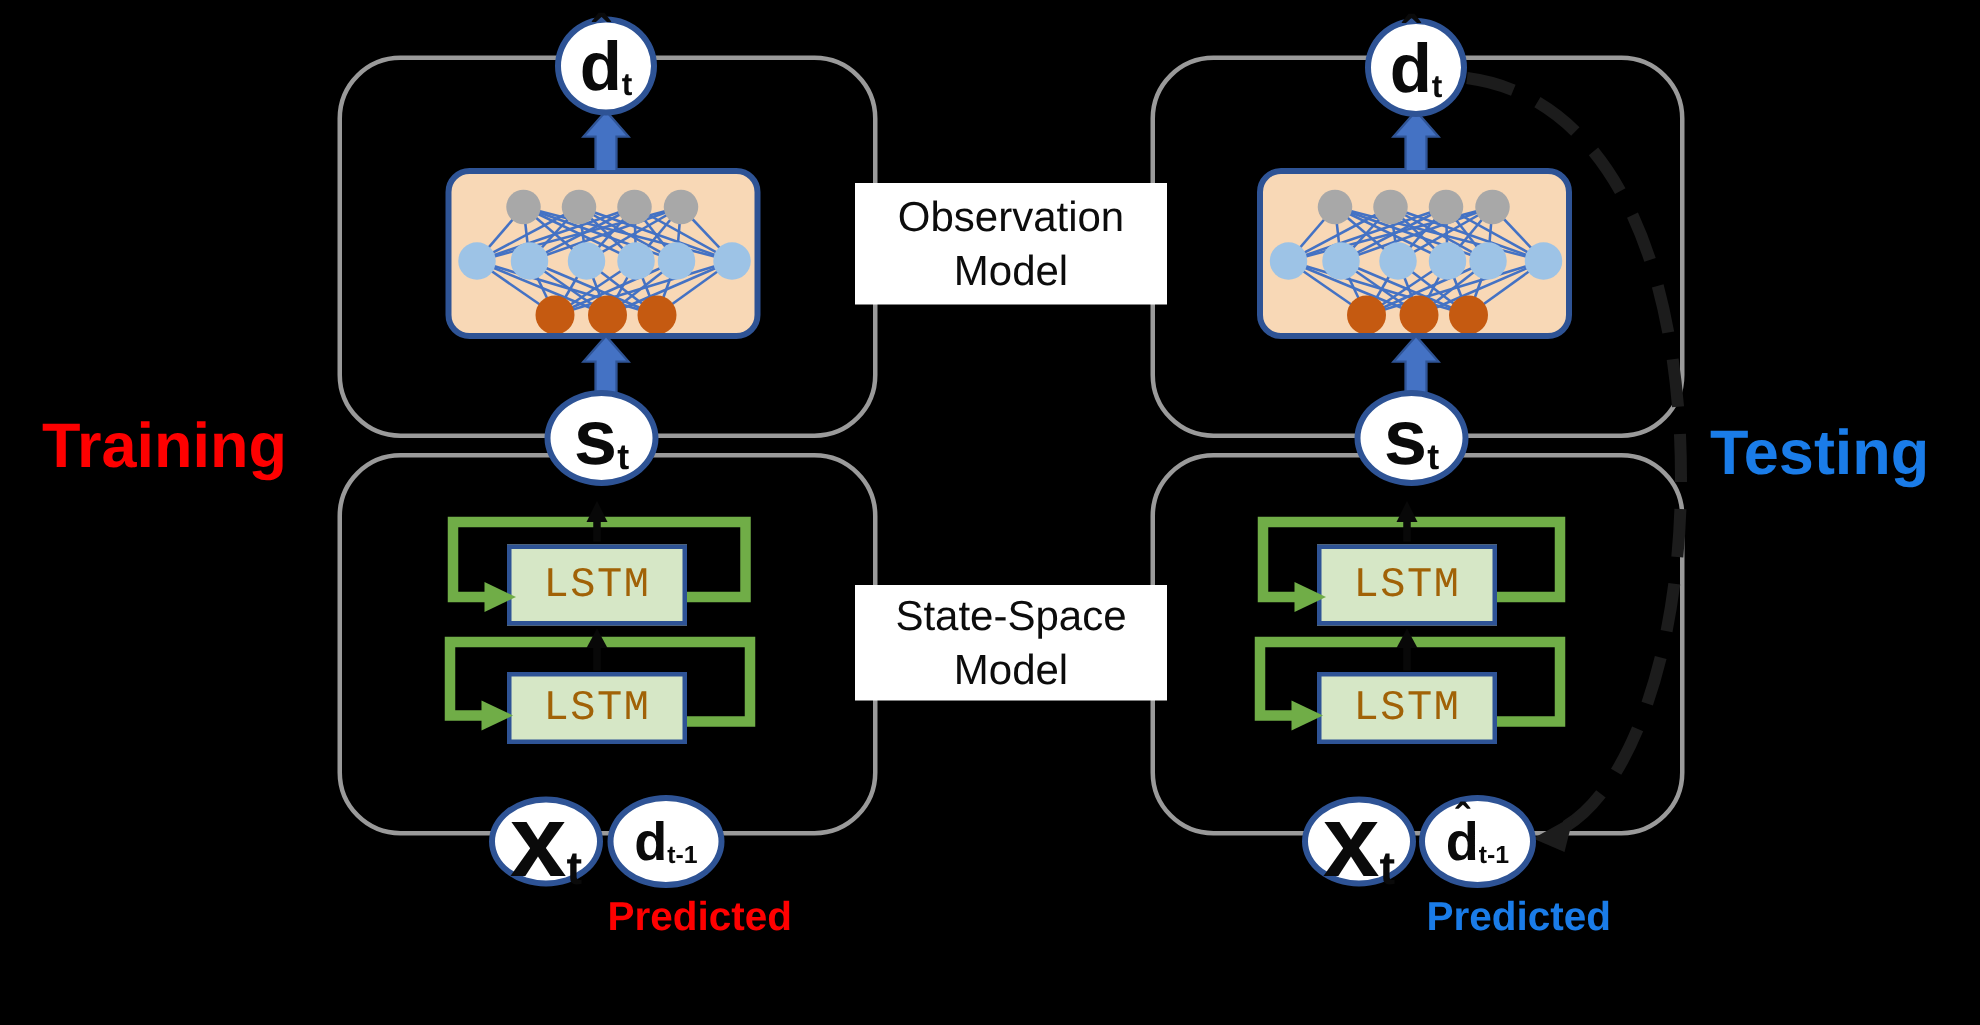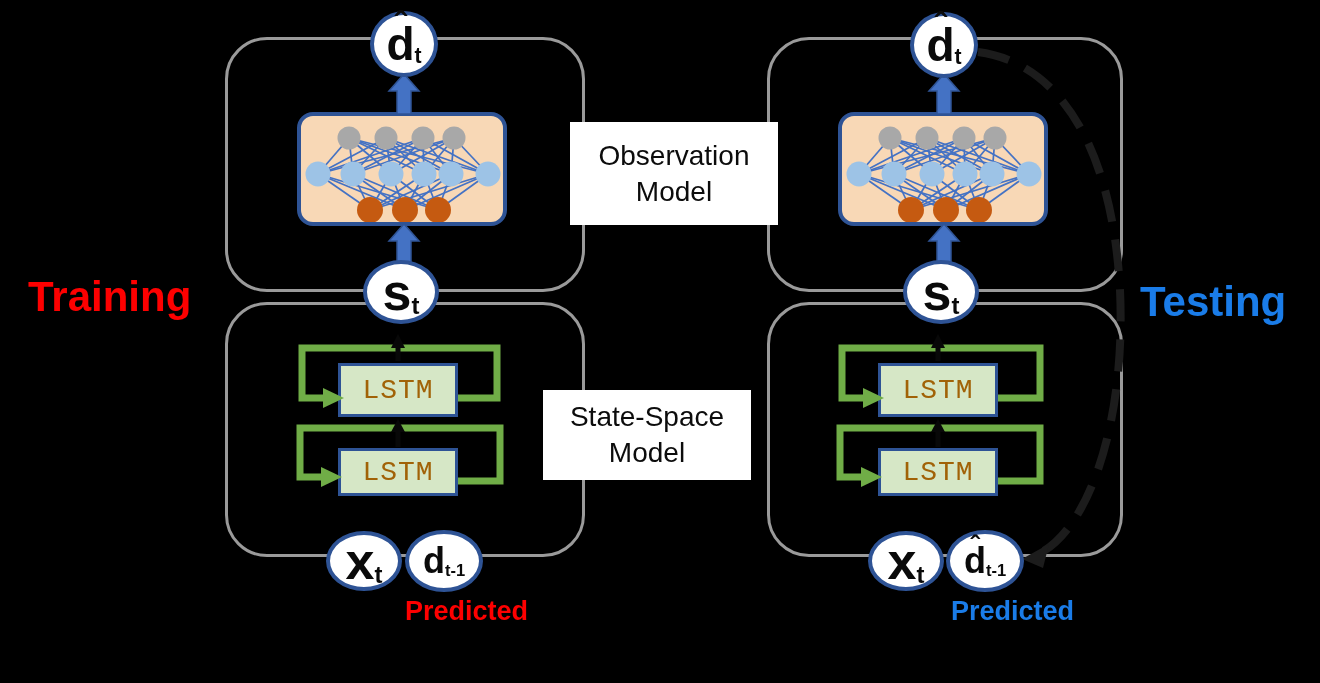--- a/index.html
+++ b/index.html
@@ -36,21 +36,21 @@
   }
   .node-text { position:relative; white-space:nowrap; line-height:1; }
   .base-wrap { position:relative; display:inline-block; }
   .hat {
     position:absolute; left:50%; top:-0.40em; transform:translateX(-50%);
     font-size:0.78em; line-height:1; font-weight:bold;
   }
   .sub { font-size:0.46em; vertical-align:-0.16em; font-weight:bold; }
   .fs-dhat { font-size:46px; }
   .fs-s    { font-size:52px; }
-  .fs-x    { font-size:52px; }
+  .fs-x    { font-size:68px; }
   .fs-dt1  { font-size:36px;text-decoration:underline; }
   .side-label { position:absolute; font-weight:bold; font-size:42px; z-index:6; line-height:1; }
   .training-color { color:#fe0000; }
   .testing-color  { color:#1a7ce8; }
   .annotation { position:absolute; font-weight:bold; font-size:27px; z-index:6; line-height:1; }
 </style>
 </head>
 <body>
 
 <div class="canvas">
@@ -185,25 +185,25 @@
   <div class="lstm" style="left:338px; top:448px; width:120px; height:48px;">
       <span>LSTM</span>
     </div>
   <div class="lstm" style="left:878px; top:363px; width:120px; height:54px;">
       <span>LSTM</span>
     </div>
   <div class="lstm" style="left:878px; top:448px; width:120px; height:48px;">
       <span>LSTM</span>
     </div>
 
-  <div class="mlabel" style="left:570px; top:122px; width:208px; height:103px;">
+  <div class="mlabel" style="left:570px; top:122px; width:208px; height:81px;">
     <span>Observation</span>
     <span>Model</span>
   </div>
-  <div class="mlabel" style="left:543px; top:390px; width:208px; height:90px;">
+  <div class="mlabel" style="left:570px; top:390px; width:208px; height:77px;">
     <span>State-Space</span>
     <span>Model</span>
   </div>
 
   <svg id="wires" width="1320" height="683" viewBox="0 0 1320 683">
 
     <g stroke="#70ad47" stroke-width="7" fill="none">
       <path d="M 458 398 H 497 V 348 H 302 V 398 H 324"></path>
       <path d="M 458 481 H 500 V 428 H 300 V 477 H 322"></path>
       <path d="M 998 398 H 1040 V 348 H 842 V 398 H 864"></path>

